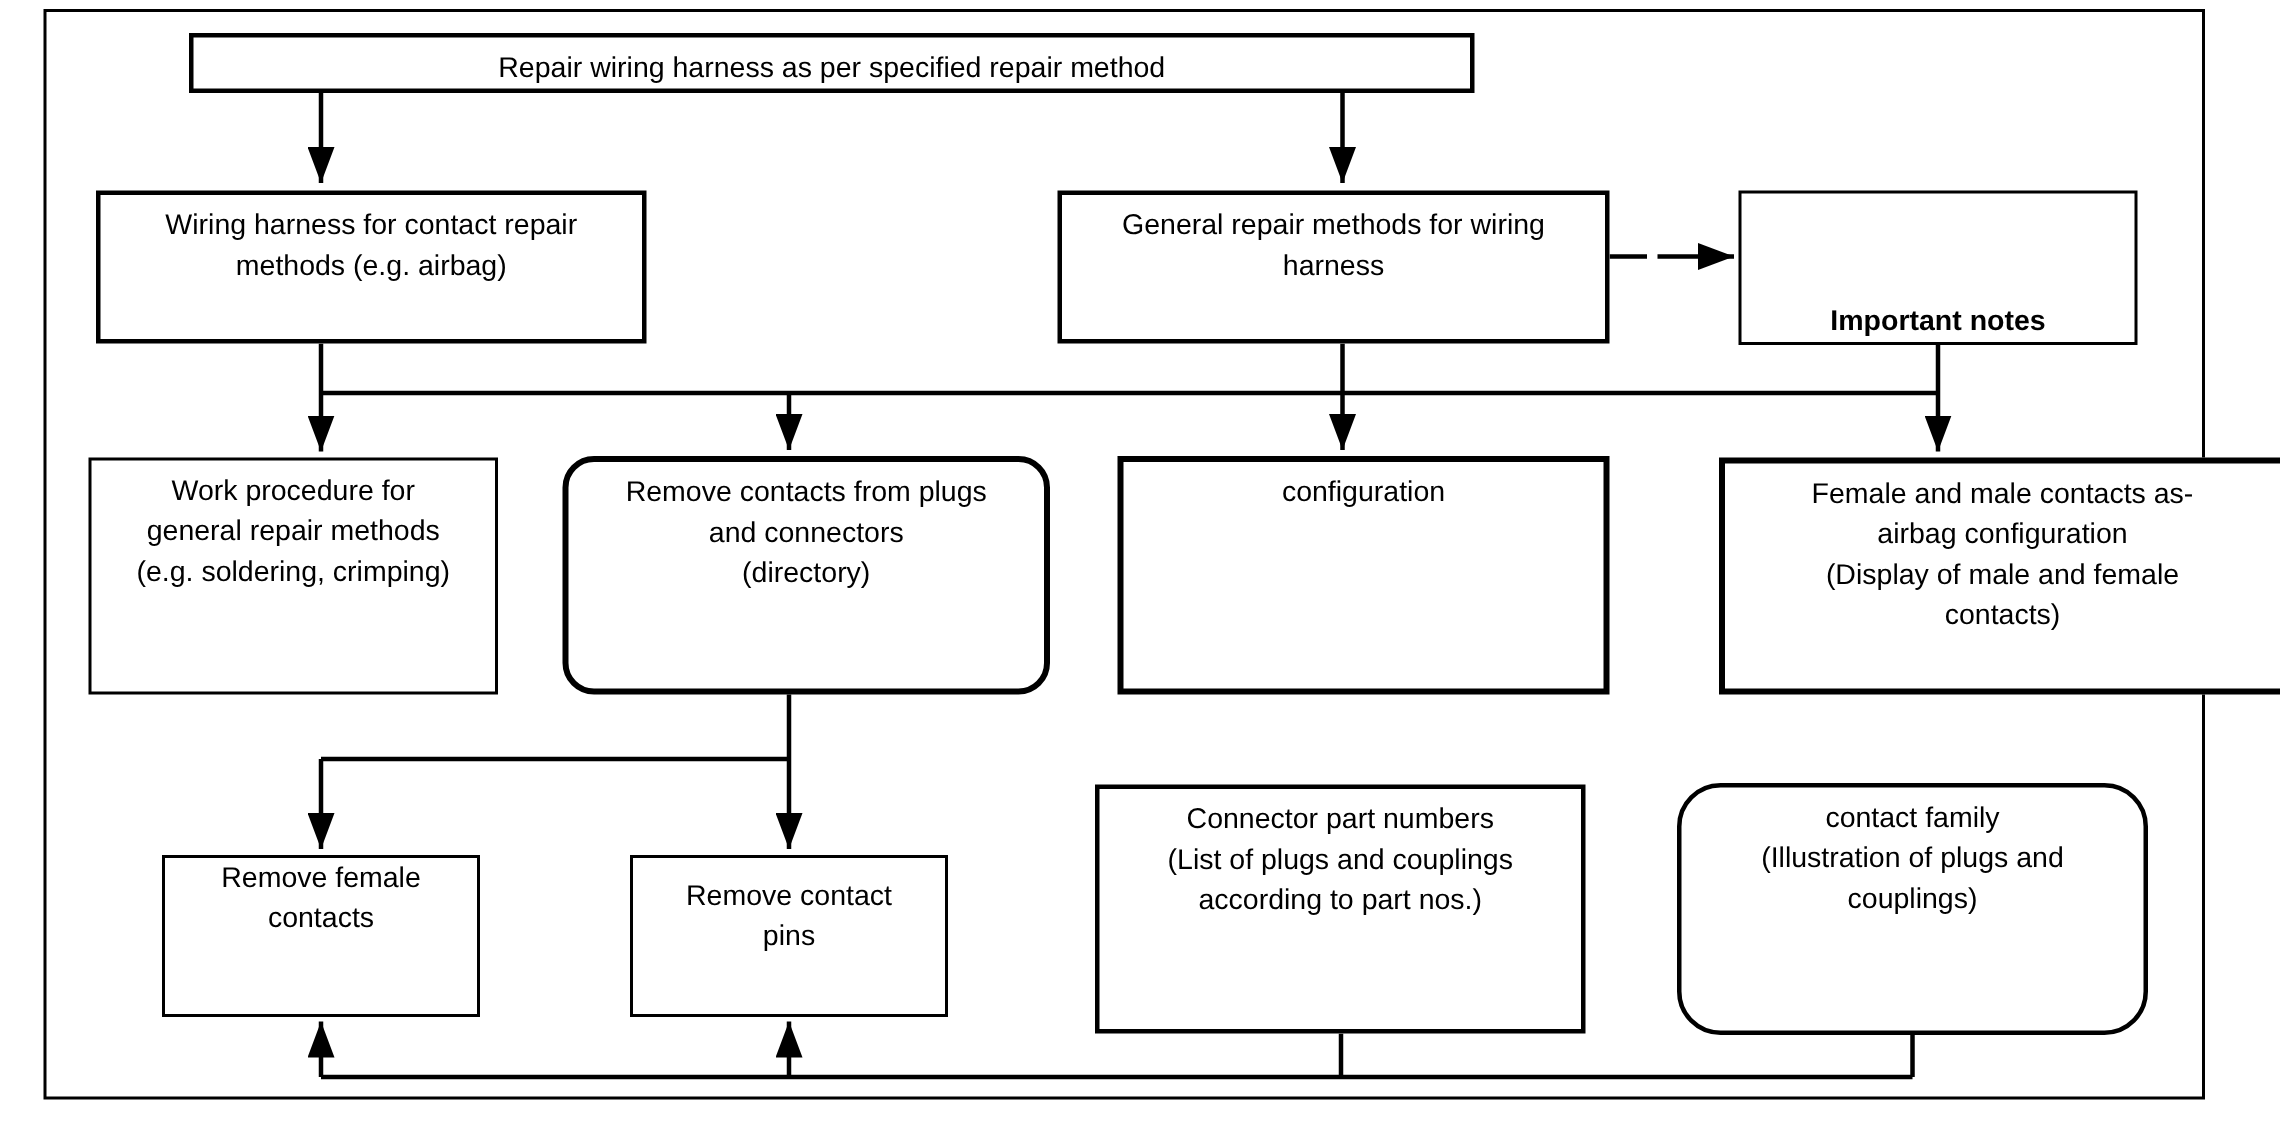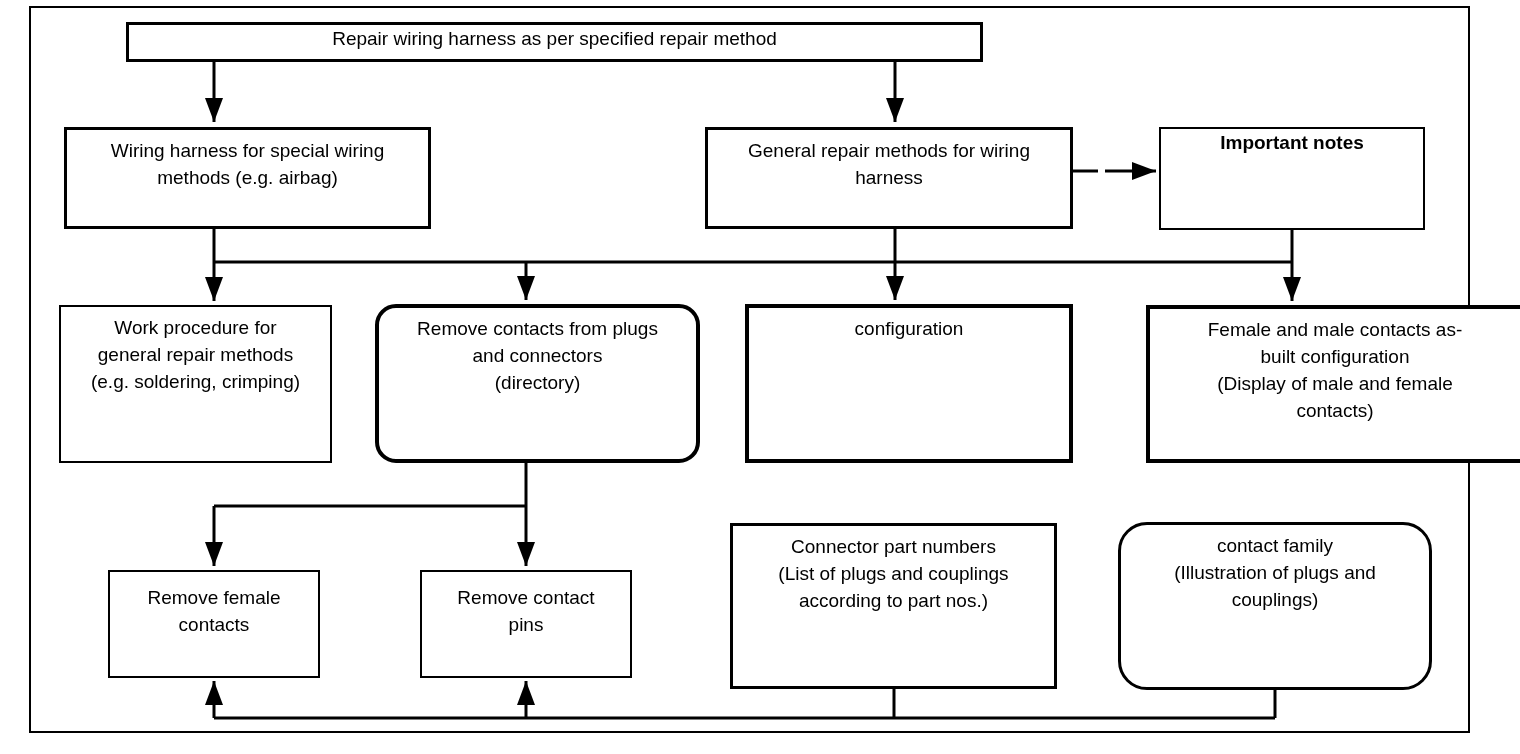--- a/index.html
+++ b/index.html
@@ -19,21 +19,21 @@
   .node{
     position:absolute;box-sizing:border-box;
     background:#ffffff;border-style:solid;border-color:#000;
     display:flex;flex-direction:column;align-items:center;
     text-align:center;font-size:19px;line-height:27px;
   }
   .b2{border-width:2px}
   .b3{border-width:3px}
   .b4{border-width:4px}
   .pt{padding-top:7px}
-  .vcenter{justify-content:flex-start}
+  .vcenter{justify-content:flex-end}
   .bold{font-weight:bold}
   .ln{white-space:nowrap}
 </style>
 </head>
 <body>
 
 <div class="stage">
 
   <svg class="lines-layer" width="1520" height="754" viewBox="0 0 1520 754" xmlns="http://www.w3.org/2000/svg">
     <defs>
@@ -72,21 +72,21 @@
     </g>
   </svg>
 
   <div class="outer"></div>
 
   <div class="node b3 vcenter" style="left:126px;top:22px;width:857px;height:40px;">
     <div class="ln">Repair wiring harness as per specified repair method</div>
   </div>
 
   <div class="node b3 pt" style="left:64px;top:127px;width:367px;height:102px;">
-    <div class="ln">Wiring harness for special wiring</div>
+    <div class="ln">Wiring harness for contact repair</div>
     <div class="ln">methods (e.g. airbag)</div>
   </div>
 
   <div class="node b3 pt" style="left:705px;top:127px;width:368px;height:102px;">
     <div class="ln">General repair methods for wiring</div>
     <div class="ln">harness</div>
   </div>
 
   <div class="node b2 vcenter bold" style="left:1159px;top:127px;width:266px;height:103px;">
     <div class="ln">Important notes</div>
@@ -103,26 +103,26 @@
     <div class="ln">and connectors</div>
     <div class="ln">(directory)</div>
   </div>
 
   <div class="node b4 pt" style="left:745px;top:304px;width:328px;height:159px;">
     <div class="ln">configuration</div>
   </div>
 
   <div class="node b4 pt" style="left:1118px;top:305px;width:378px;height:158px;margin-left:28px;">
     <div class="ln">Female and male contacts as-</div>
-    <div class="ln">built configuration</div>
+    <div class="ln">airbag configuration</div>
     <div class="ln">(Display of male and female</div>
     <div class="ln">contacts)</div>
   </div>
 
-  <div class="node b2" style="left:108px;top:570px;width:212px;height:108px;padding-top:12px;">
+  <div class="node b2" style="left:108px;top:570px;width:212px;height:108px;">
     <div class="ln">Remove female</div>
     <div class="ln">contacts</div>
   </div>
 
   <div class="node b2" style="left:420px;top:570px;width:212px;height:108px;padding-top:12px;">
     <div class="ln">Remove contact</div>
     <div class="ln">pins</div>
   </div>
 
   <div class="node b3 pt" style="left:730px;top:523px;width:327px;height:166px;">

